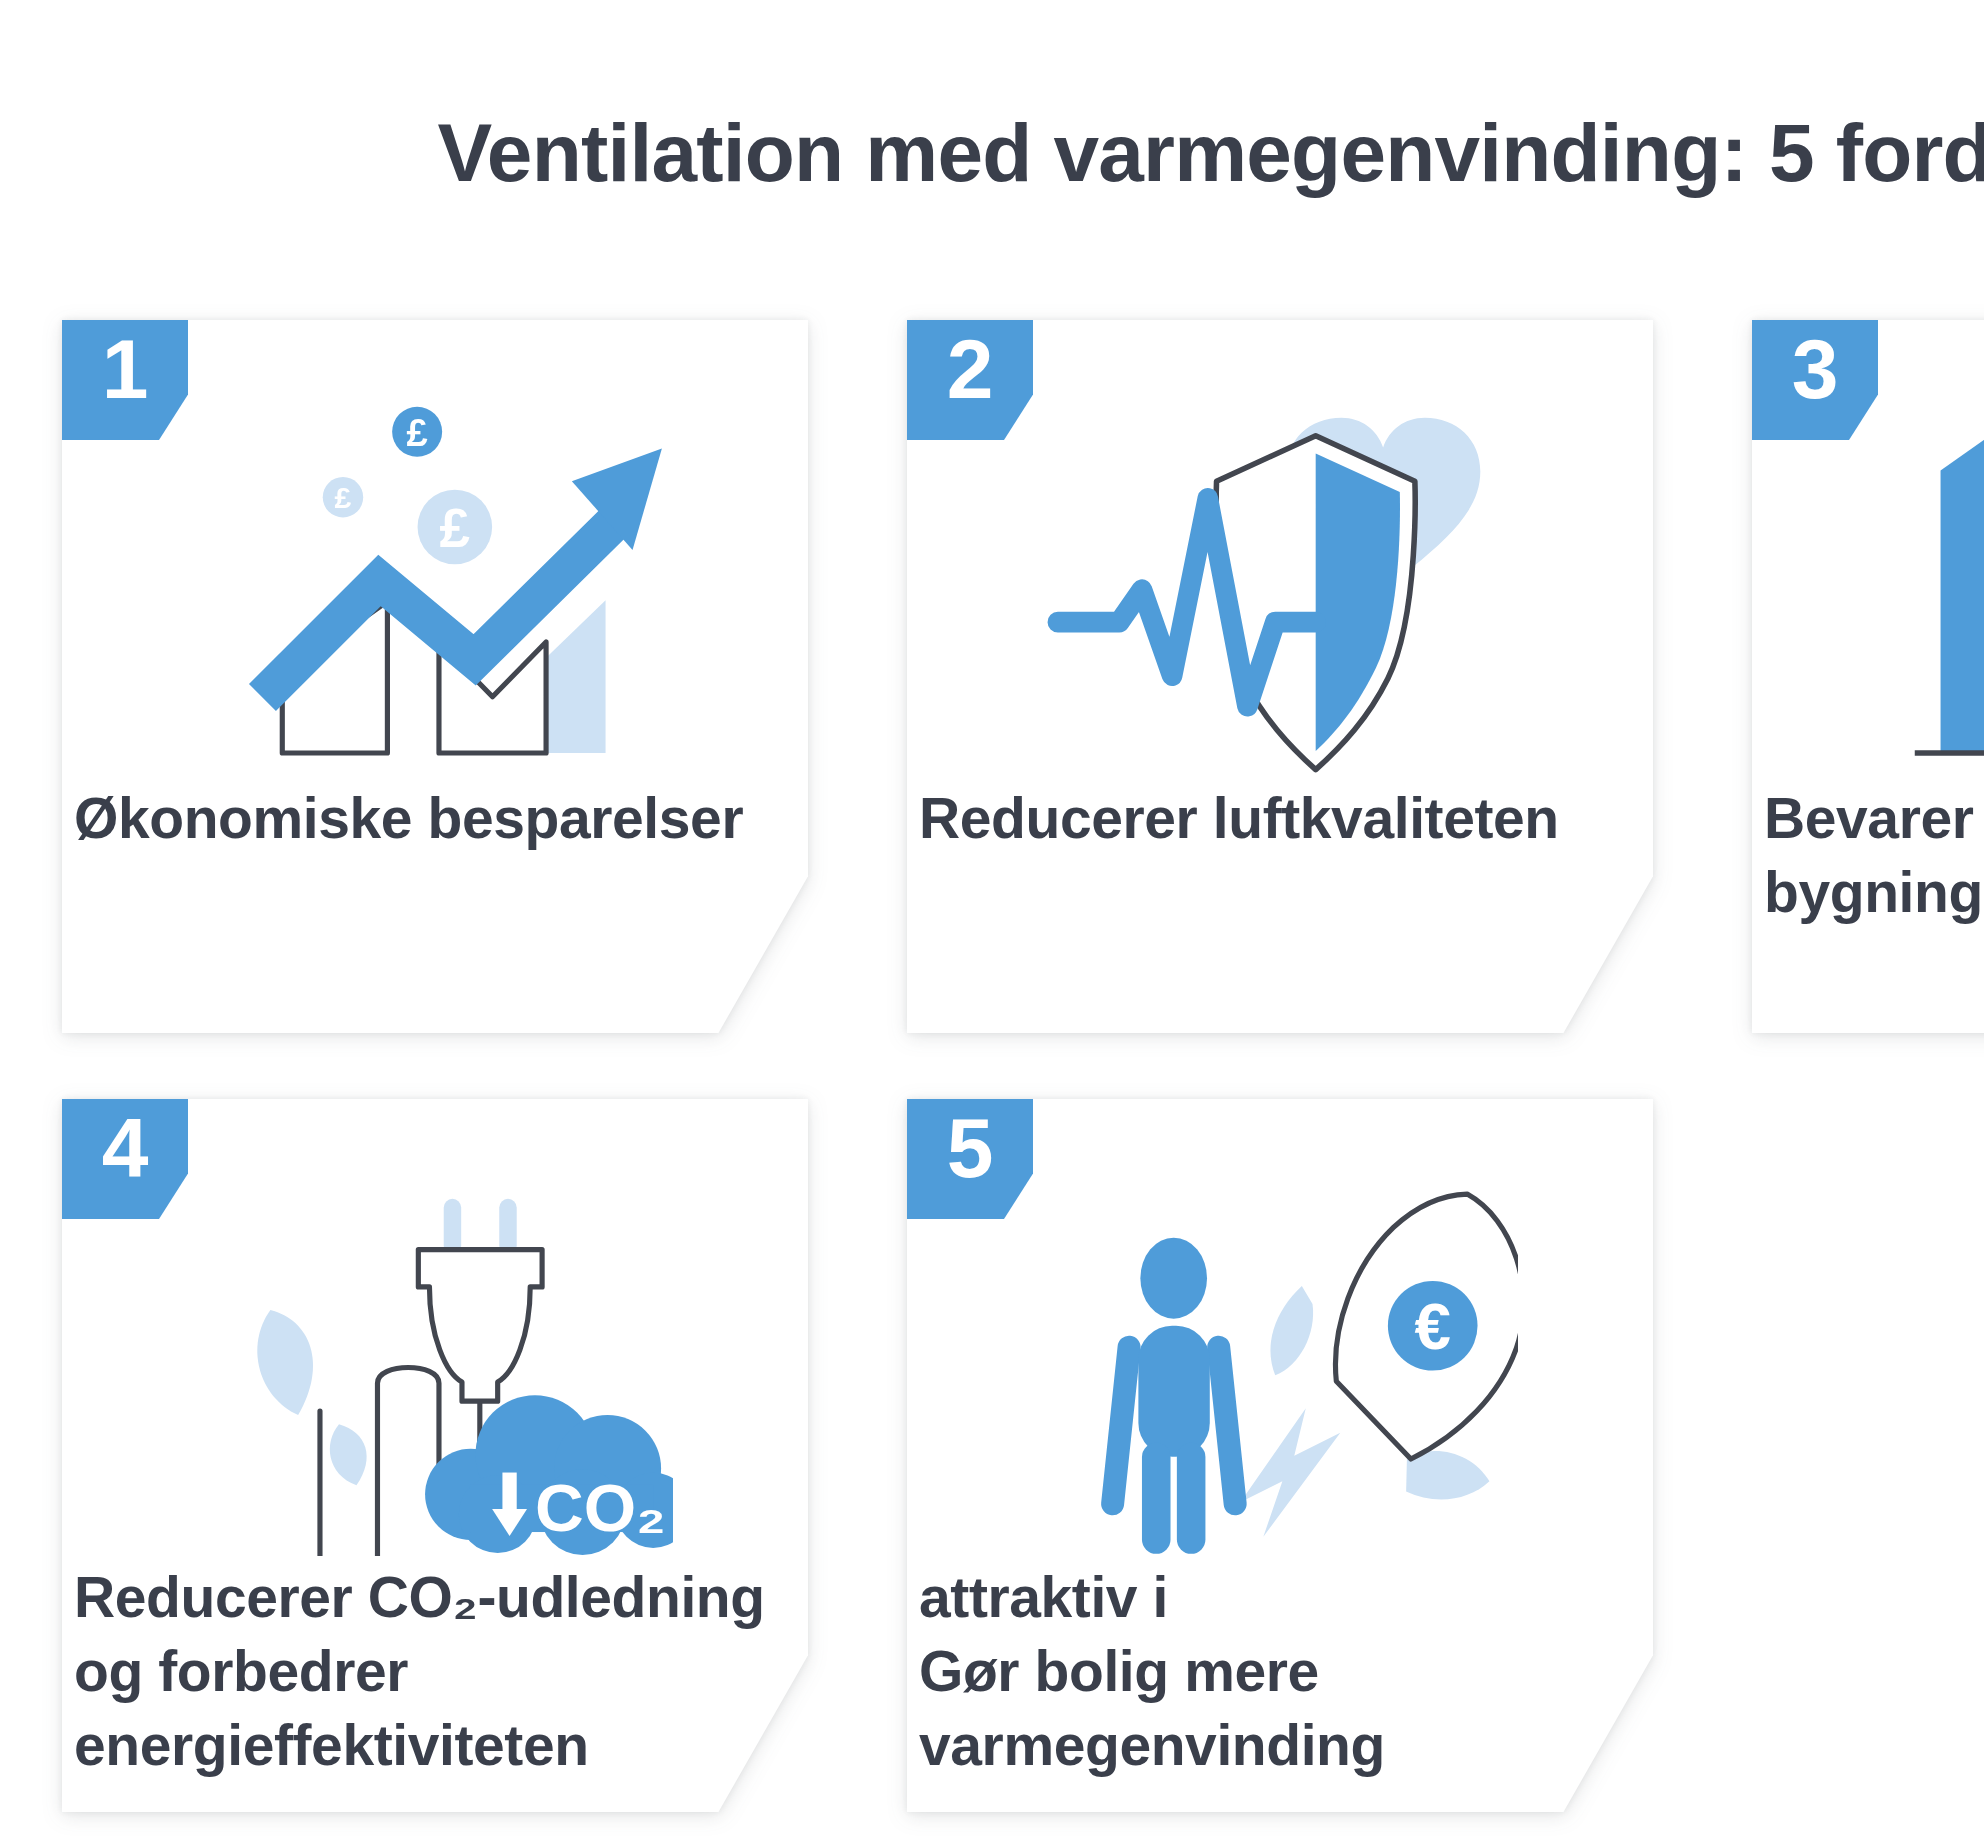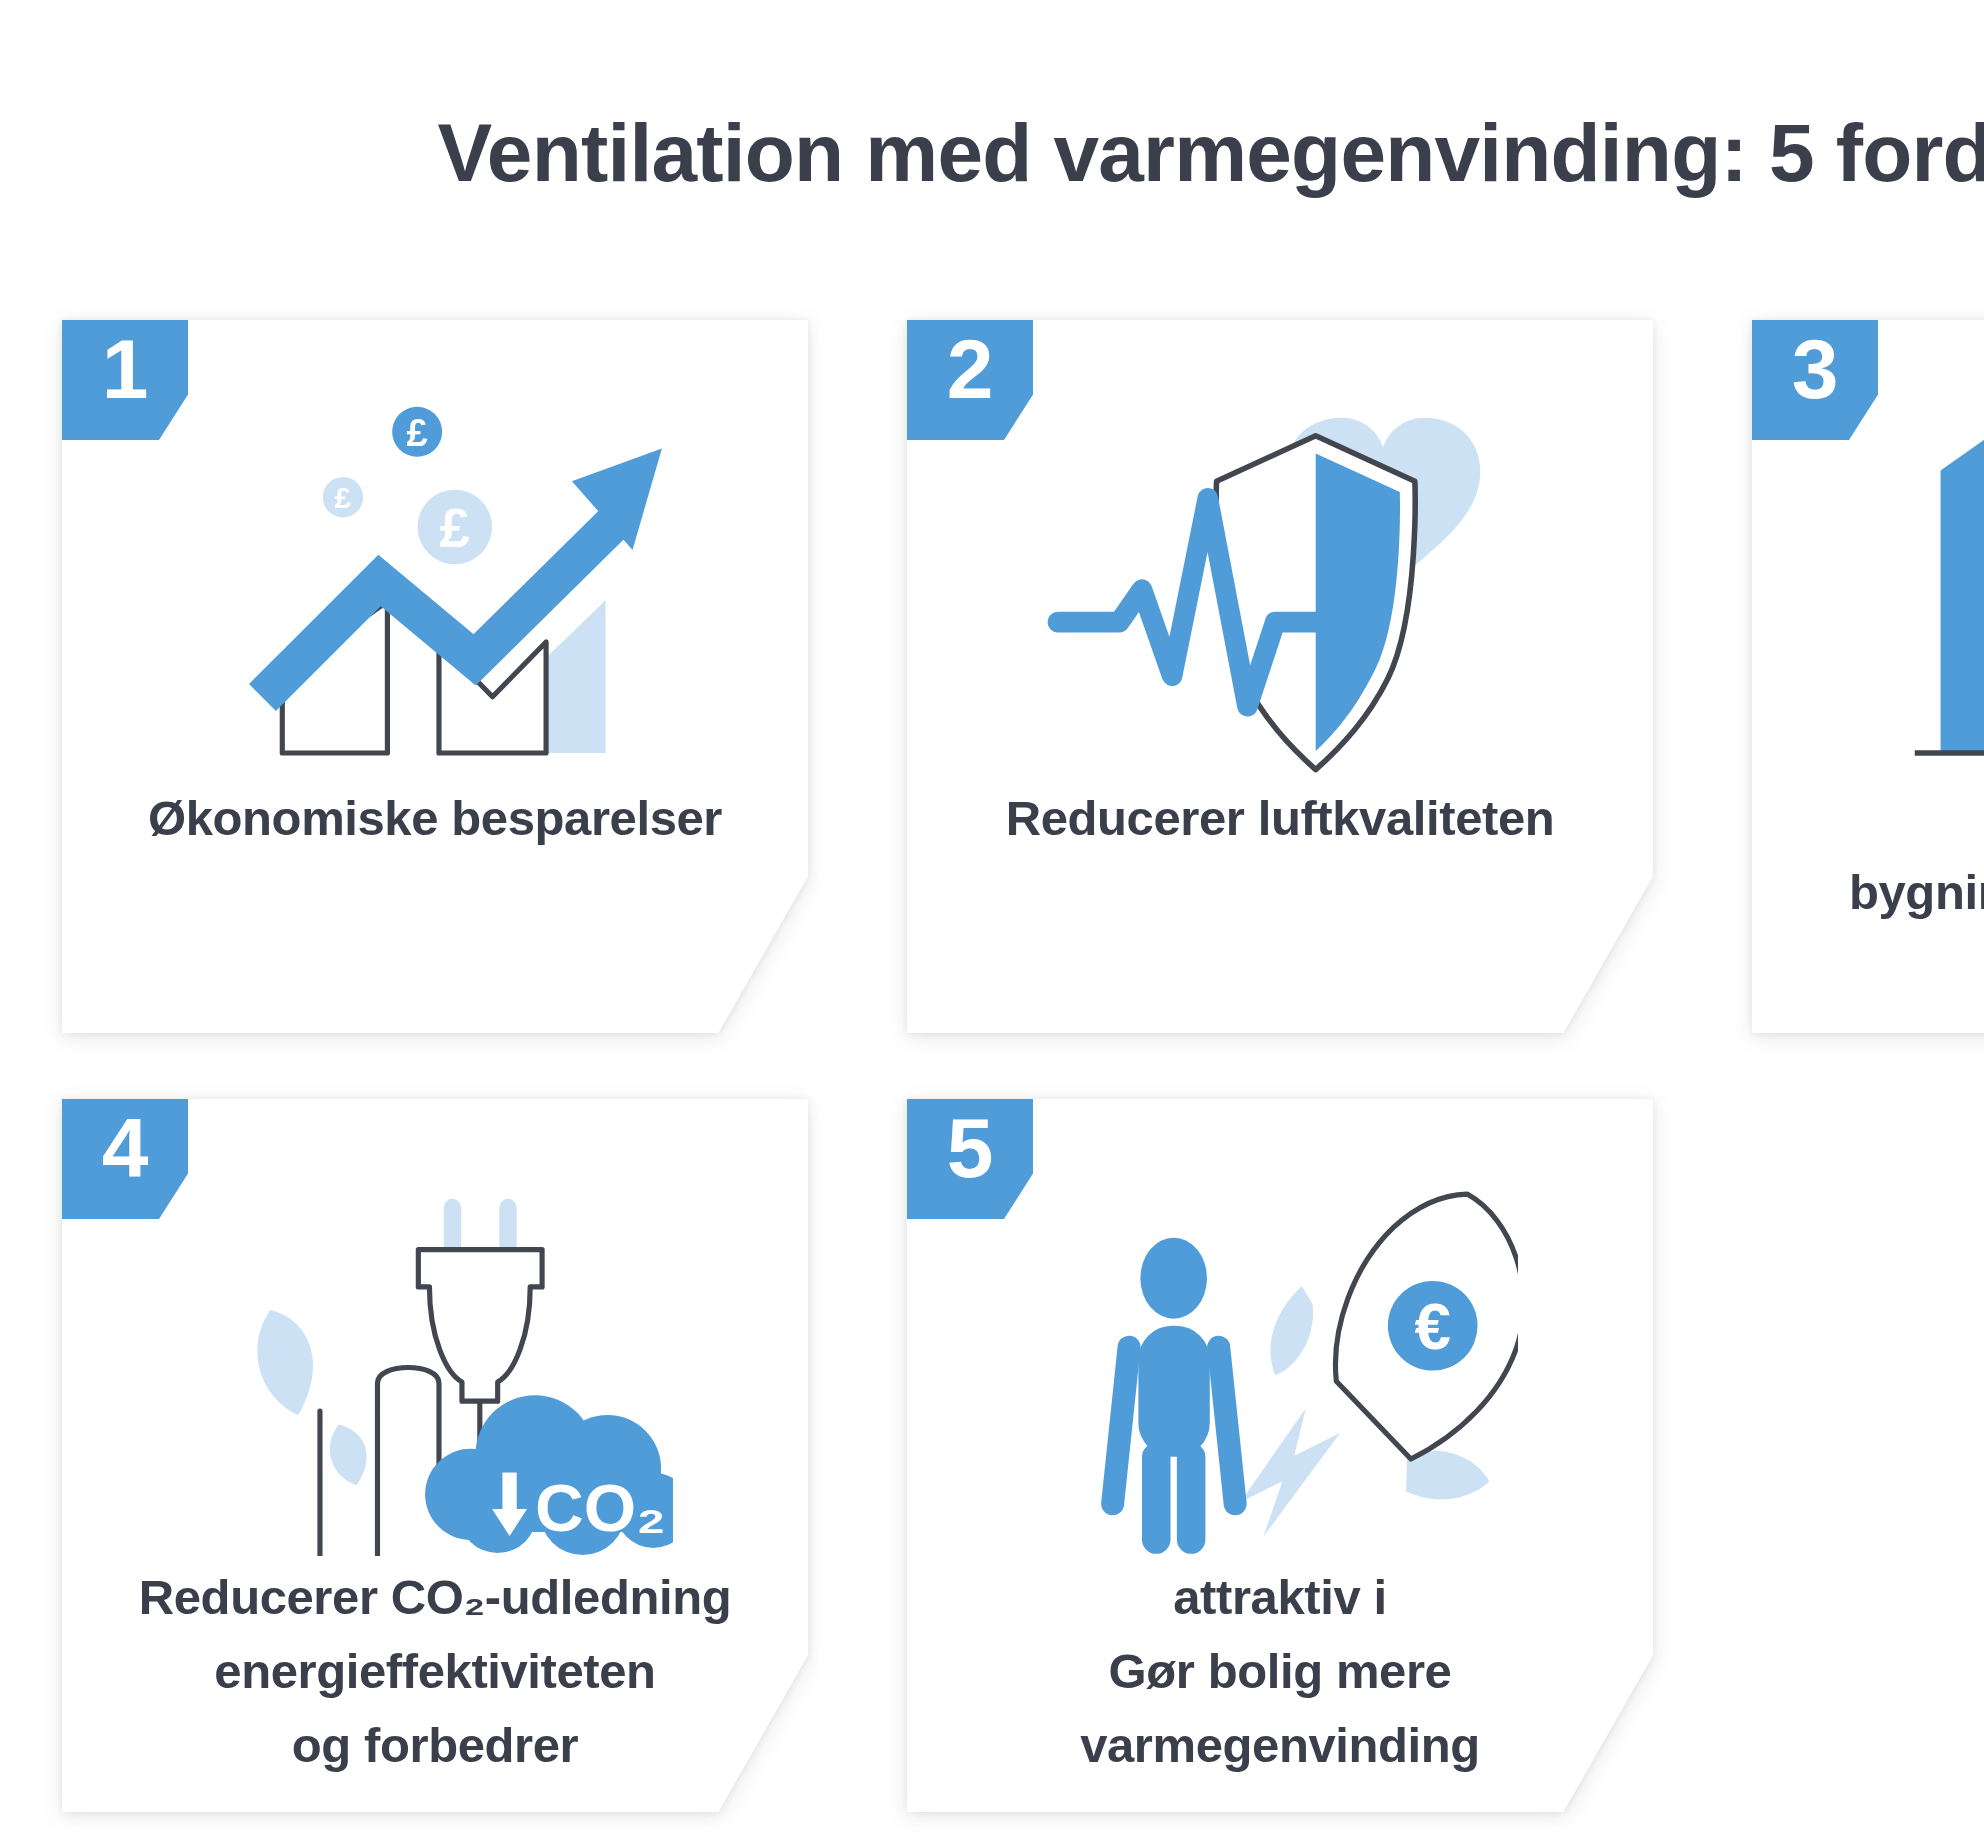--- a/index.html
+++ b/index.html
@@ -28,22 +28,22 @@
     display:flex;align-items:center;justify-content:center;
     padding-bottom:22px;box-sizing:border-box;
     color:#ffffff;font-size:84px;font-weight:bold;
   }
   .icon-box{
     position:absolute;top:60px;left:50%;transform:translateX(-50%);
     width:476px;height:397px;
   }
   .icon-box svg{width:100%;height:100%;display:block}
   .card-label{
-    position:absolute;top:461px;left:12px;right:12px;text-align:center;
-    font-size:49px;line-height:74px;font-weight:bold;color:#3a3f4b;letter-spacing:-0.4px;
+    position:absolute;top:461px;left:12px;right:12px;text-align:left;
+    font-size:57px;line-height:74px;font-weight:bold;color:#3a3f4b;letter-spacing:-0.4px;
   }
   .card-label div{white-space:nowrap}
   svg text{font-family:"Liberation Sans",sans-serif;font-weight:bold}
 </style>
 </head>
 <body>
 
 <div class="page-title">Ventilation med varmegenvinding: 5 fordele</div>
 
 <div class="card-wrap pos-1">
@@ -137,22 +137,22 @@
           <circle cx="972" cy="890" r="108"></circle>
           <rect x="690" y="820" width="460" height="120"></rect>
         </g>
         <rect x="770" y="790" width="36" height="102" fill="#ffffff"></rect>
         <polygon points="744,882 832,882 788,950" fill="#ffffff"></polygon>
         <text x="852" y="938" font-size="170" fill="#ffffff">CO₂</text>
       </svg>
     </div>
     <div class="card-label">
       <div>Reducerer CO₂-udledning</div>
+      <div>og forbedrer</div>
       <div>energieffektiviteten</div>
-      <div>og forbedrer</div>
     </div>
   </div>
 </div>
 
 <div class="card-wrap pos-5">
   <div class="card">
     <div class="badge">
       <span>5</span>
     </div>
     <div class="icon-box">

